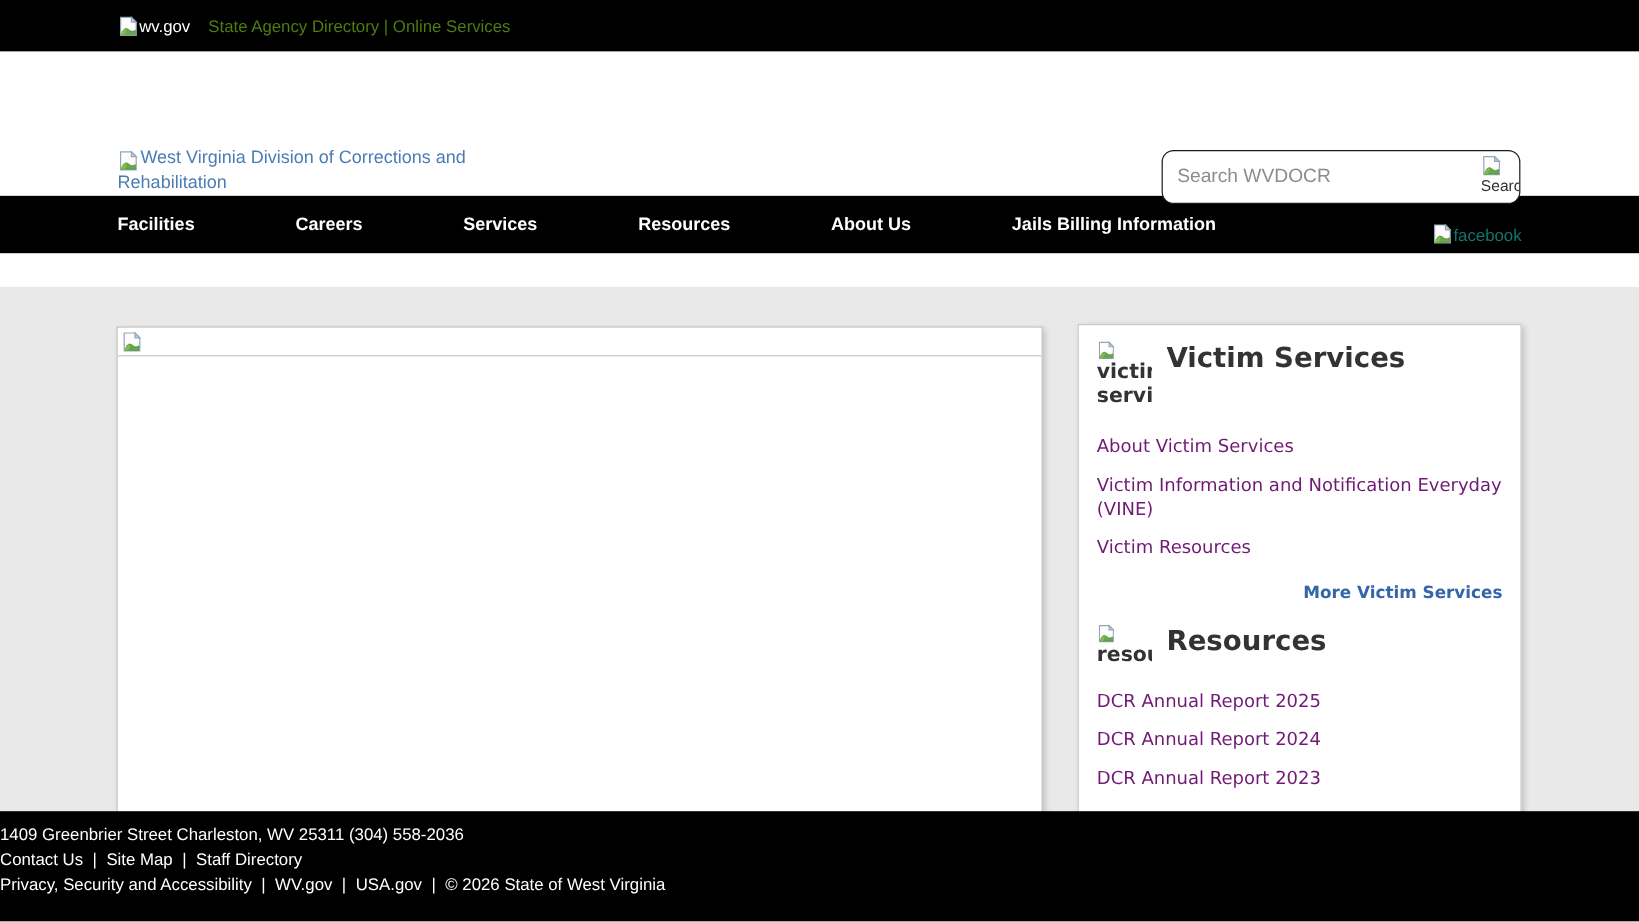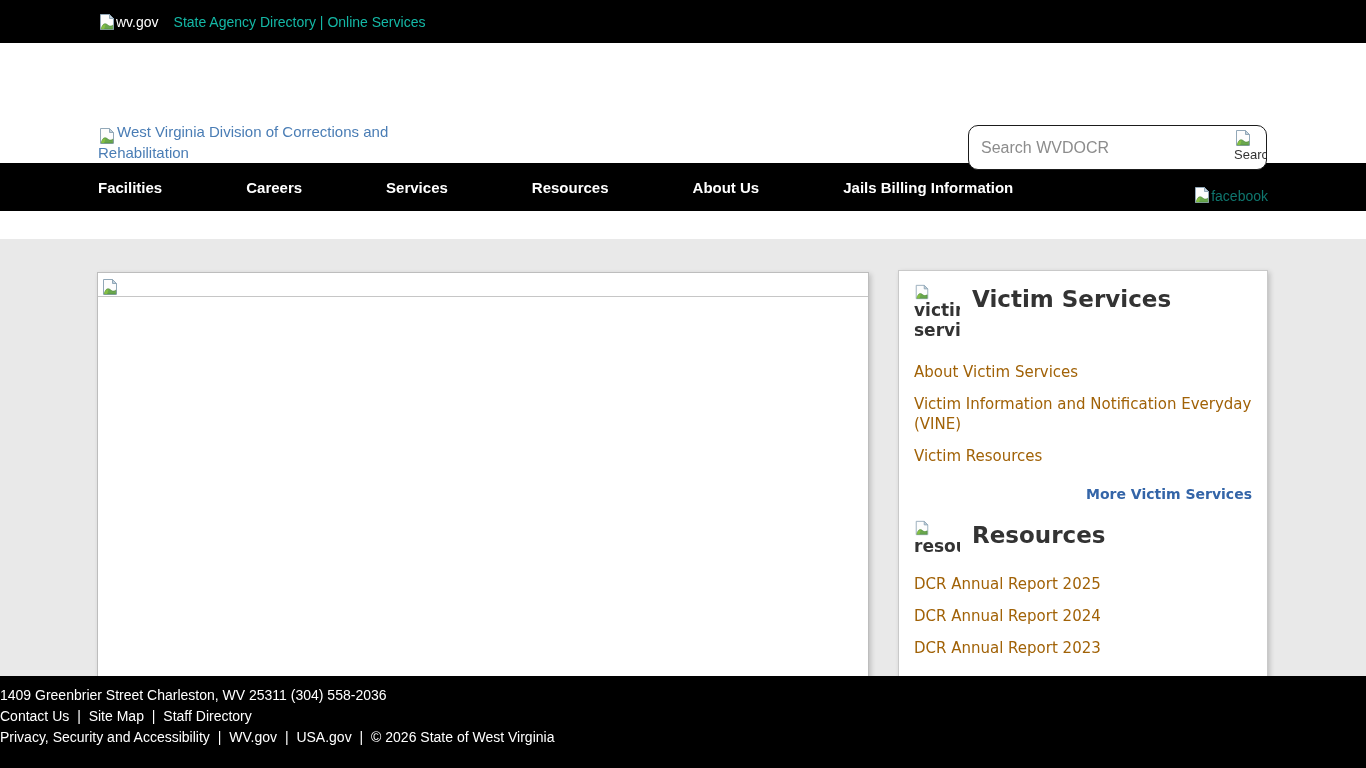--- a/index.html
+++ b/index.html
@@ -4,21 +4,21 @@
 <style>
   * { margin:0; padding:0; box-sizing:border-box; }
   html,body { width:1366px; height:768px; overflow:hidden; background:#fff;
               font-family:"Liberation Sans", sans-serif; }
   .page { position:relative; width:1366px; height:768px; background:#fff; }
 
   
   .topbar { height:43px; background:#000; display:flex; align-items:center;
             padding-left:98px; color:#fff; font-size:14px; }
   .wvgov-link { display:flex; align-items:center; color:#fff; cursor:pointer; }
-  .topbar-links { margin-left:15px; color:#14b8a6; cursor:pointer; }
+  .topbar-links { margin-left:15px; color:#4d7c0f; cursor:pointer; }
 
   
   .bimg { width:18px; height:18px; display:inline-block; vertical-align:middle; flex-shrink:0; }
 
   
   .header { position:relative; height:120px; background:#fff; }
   .logo { position:absolute; left:98px; top:78px; width:300px; color:#4a7db5;
           font-size:15px; line-height:21px; cursor:pointer; }
   .logo .bimg { margin-right:1px; }
   .searchbox { position:absolute; left:968px; top:82px; width:299px; height:45px;
@@ -51,21 +51,21 @@
                   background:#fff; border:1px solid #c9c9c9;
                   box-shadow:2px 2px 5px rgba(0,0,0,0.18);
                   padding:13px 15px; font-family:"DejaVu Sans", sans-serif; color:#333; }
   .section-header { display:flex; gap:12px; }
   .icon-alt-block { width:46px; overflow:hidden; font-weight:bold; font-size:17px;
                     line-height:20px; flex-shrink:0; color:#333; }
   .icon-alt-block .bimg { display:block; width:16px; height:16px; }
   .section-title { font-size:23px; font-weight:bold; color:#333; margin-top:2px; }
   .side-links { margin-top:22px; }
   .side-link { display:block; font-size:15px; line-height:20px; margin-bottom:12px;
-               color:#a16207; cursor:pointer; }
+               color:#701a75; cursor:pointer; }
   .more-link { display:block; text-align:right; color:#3465a8; font-weight:bold;
                font-size:14px; margin:20px 0 18px; cursor:pointer; }
   .second-section .side-links { margin-top:18px; }
 
   
   .footer { position:absolute; left:0; bottom:0; width:1366px; height:92px; background:#000;
             color:#fff; z-index:10; text-align:left; font-size:14px; line-height:21px;
             padding-top:9px; }
   .footer .flink { cursor:pointer; }
   .footer .sep { margin:0 4px; }

